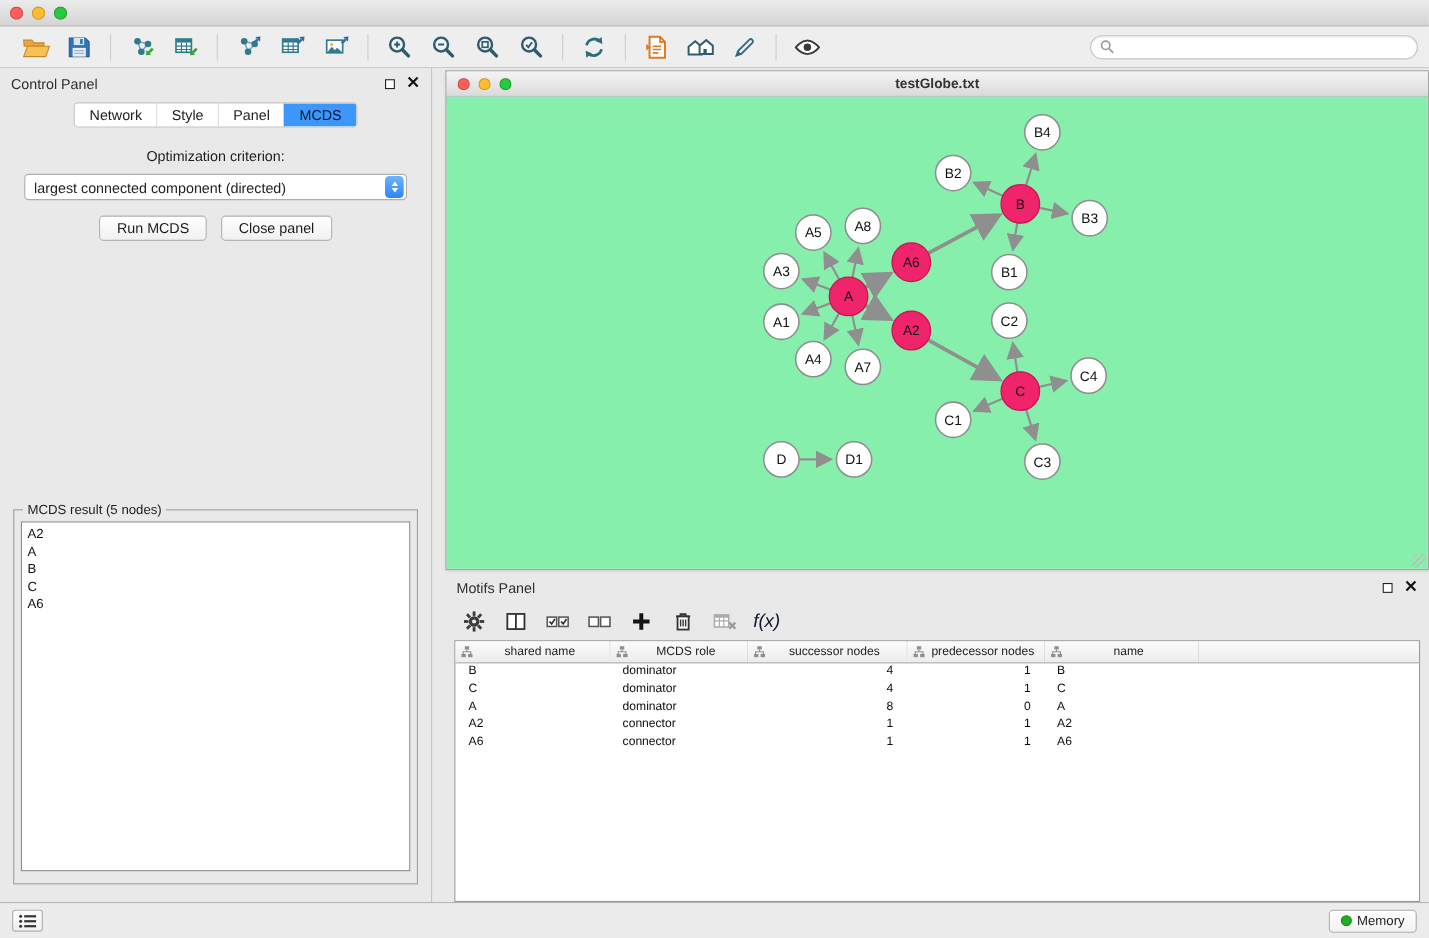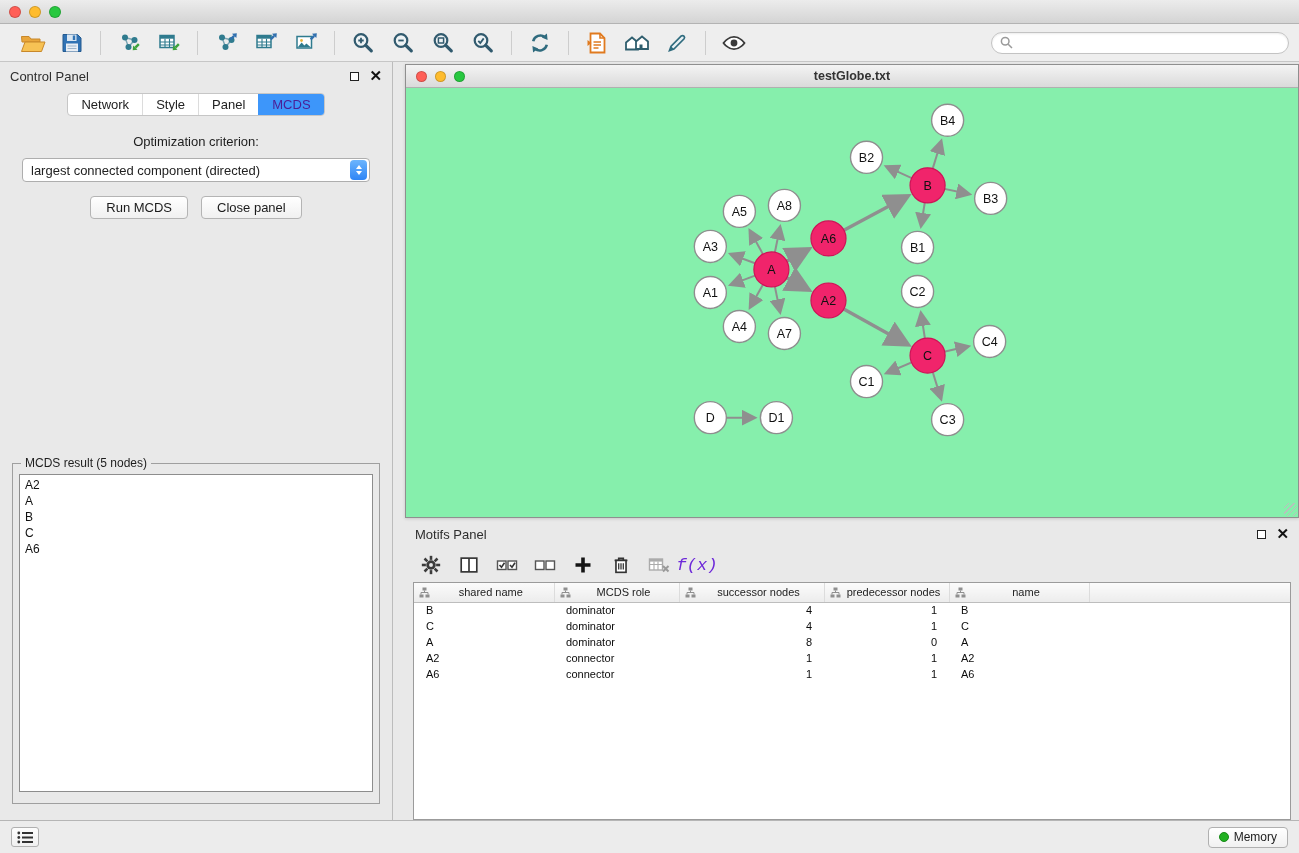--- a/index.html
+++ b/index.html
@@ -28,21 +28,21 @@
   .control-panel { width:393px; border-right:1px solid #bcbcbc; background:#e9e9e9; display:flex; flex-direction:column; }
   .panel-header { height:28px; display:flex; align-items:center; padding:0 10px; }
   .panel-title { font-size:13px; color:#2e2e2e; }
   .panel-btns { margin-left:auto; display:flex; align-items:center; gap:10px; }
   .float-btn { width:9px; height:9px; border:1.5px solid #222; display:inline-block; background:#fff; }
   .close-btn { font-size:15px; font-weight:bold; color:#111; line-height:10px; cursor:default; }
   .cp-tabs-row { height:28px; display:flex; justify-content:center; align-items:center; }
   .segmented { display:inline-flex; background:#fff; border:1px solid #c6c6c6; border-radius:4px; overflow:hidden; }
   .seg { padding:3px 13px; font-size:13px; color:#222; border-left:1px solid #dcdcdc; cursor:default; white-space:nowrap; }
   .seg:first-child { border-left:none; }
-  .seg.active { background:#3d96fa; color:#4c1d95; border-left-color:#3d96fa; }
+  .seg.active { background:#3d96fa; color:#0f172a; border-left-color:#3d96fa; }
   .cp-body { flex:1; display:flex; flex-direction:column; align-items:center; padding-top:16px; }
   .opt-label { font-size:13px; color:#1d1d1d; }
   .select { margin-top:9px; width:348px; height:24px; background:#fff; border:1px solid #aeaeae; border-radius:4px; display:flex; align-items:center; padding-left:8px; }
   .select-text { font-size:13px; flex:1; white-space:nowrap; overflow:hidden; }
   .select-stepper { width:17px; height:20px; background:linear-gradient(#6cb5fd,#2e85f6); border-radius:4px; display:flex; flex-direction:column; align-items:center; justify-content:center; gap:2px; margin-right:2px; }
   .select-stepper i { width:0; height:0; border-left:3.5px solid transparent; border-right:3.5px solid transparent; display:block; }
   .select-stepper .up { border-bottom:4px solid #fff; }
   .select-stepper .dn { border-top:4px solid #fff; }
   .cp-buttons { margin-top:14px; display:flex; gap:13px;justify-content:center; }
   .btn { font-family:"Liberation Sans",sans-serif; font-size:13px; color:#1b1b1b; padding:3px 15px; background:linear-gradient(#ffffff,#f0f0f0); border:1px solid #b4b4b4; border-radius:4px; cursor:default; }
@@ -62,21 +62,21 @@
   .inner-title { position:absolute; left:0; right:0; text-align:center; font-size:12.5px; font-weight:bold; color:#333; }
   .net-canvas { flex:1; position:relative; background:#86efac; }
   #network-svg { display:block; width:100%; height:100%; }
   #network-svg text { font-family:"Liberation Sans",sans-serif; }
   .resize-grip { position:absolute; right:1px; bottom:1px; width:13px; height:13px; background:repeating-linear-gradient(135deg, transparent 0 3px, #bdbdbd 3px 4px); }
 
   
   .table-panel { flex:1; margin-top:2px; display:flex; flex-direction:column; min-height:0; }
   .table-toolbar { height:34px; display:flex; align-items:center; padding:0 8px; gap:2px; }
   .tt-btn { background:transparent; border:none; width:36px; height:30px; display:flex; align-items:center; justify-content:center; cursor:default; }
-  .tt-btn .fx { font-family:Liberation Mono, monospace; font-style:italic; font-size:17px; color:#6d28d9; }
+  .tt-btn .fx { font-family:Liberation Sans, sans-serif; font-style:italic; font-size:17px; color:#0f172a; }
   .table-wrap { flex:1; margin:0 8px; background:#fff; border:1px solid #9b9b9b; overflow:hidden; min-height:0; }
   table { border-collapse:collapse; width:100%; table-layout:fixed; }
   thead th { height:19px; background:linear-gradient(#fbfbfb,#ececec); border-bottom:1px solid #bdbdbd; border-right:1px solid #dcdcdc; font-weight:normal; font-size:11px; color:#222; position:relative; padding:0 4px 0 18px; text-align:center; white-space:nowrap; overflow:hidden; }
   thead th.filler { border-right:none; padding:0; }
   th .hdr-icon { position:absolute; left:5px; top:4px; }
   tbody td { height:16px; font-size:11px; padding:0 12px; color:#0c0c0c; white-space:nowrap; overflow:hidden; }
   .table-tabs-row { height:30px; display:flex; align-items:center; justify-content:center; }
   .table-tabs-row .seg { padding:2px 12px; font-size:12.5px; }
 
   

